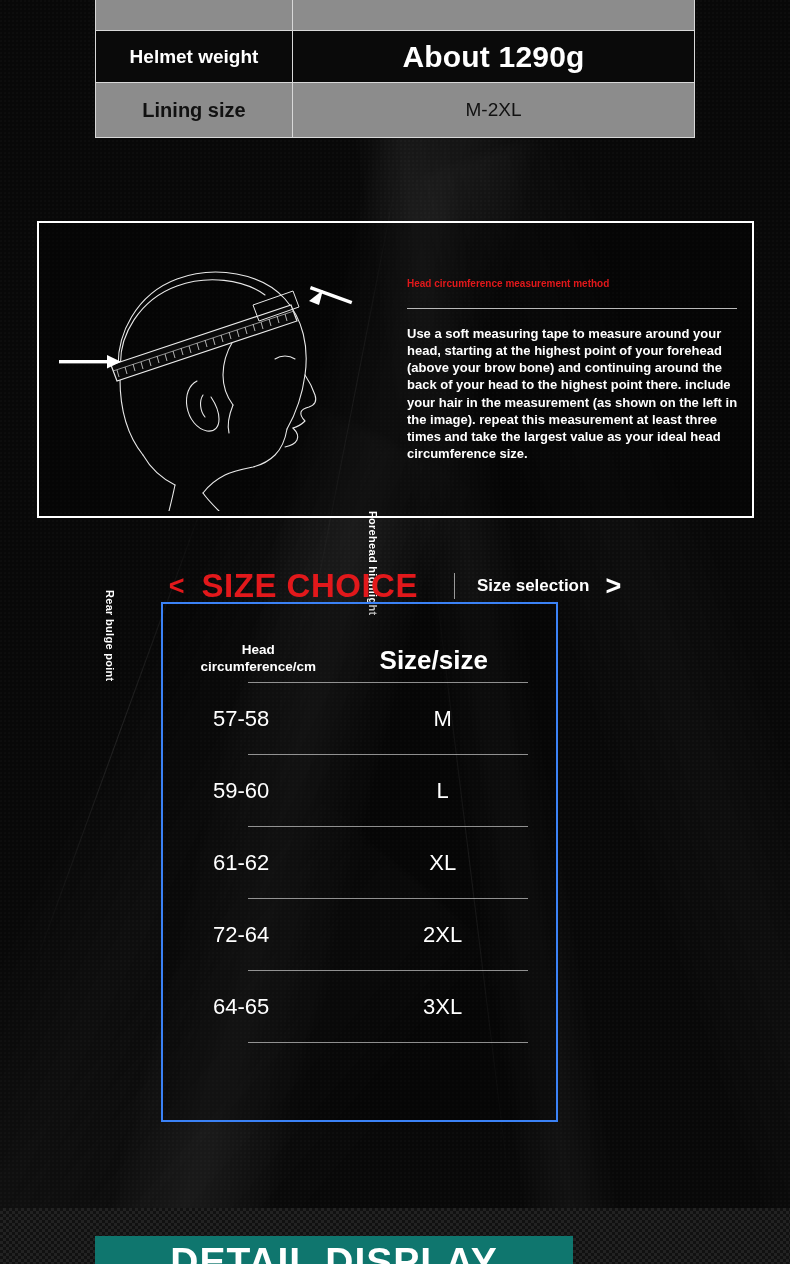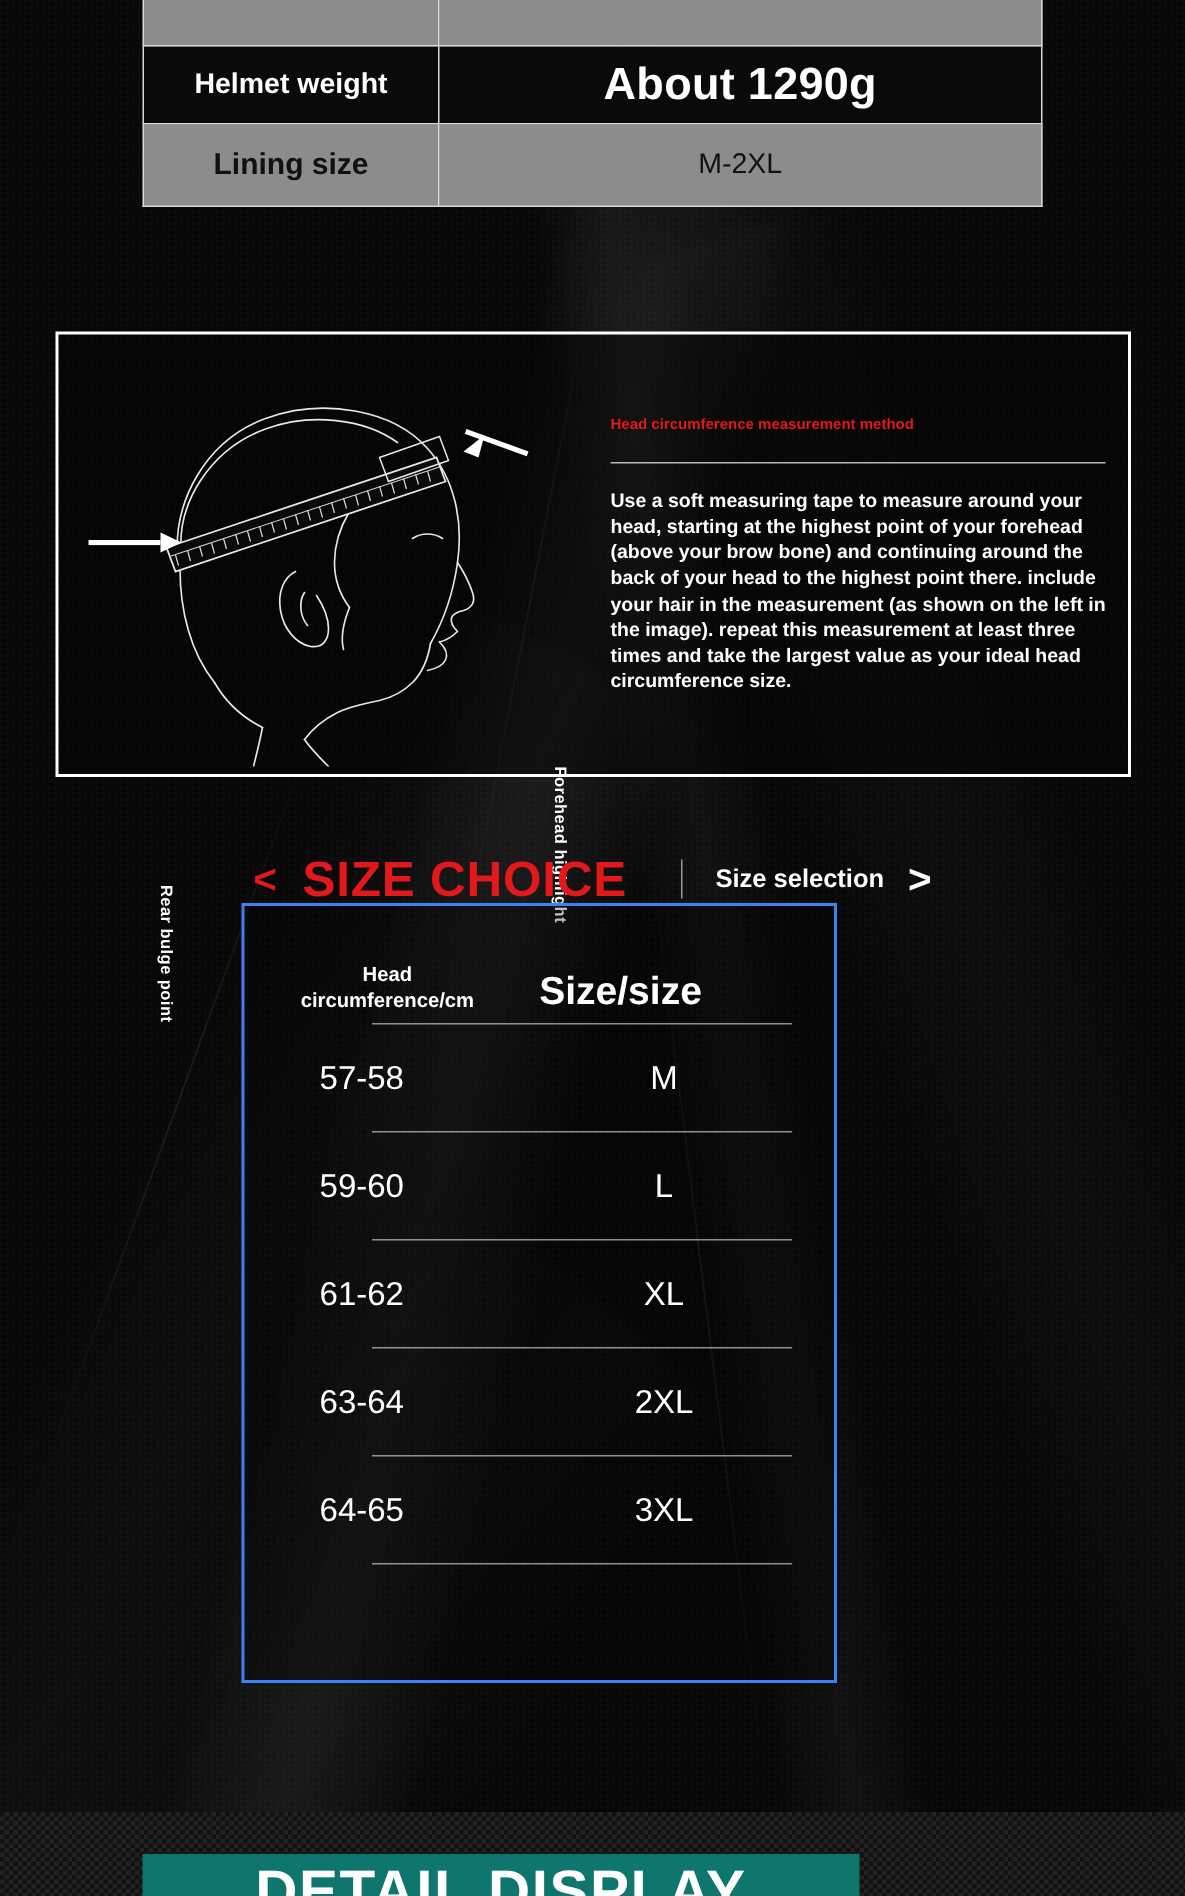--- a/index.html
+++ b/index.html
@@ -173,20 +173,21 @@
     width: 50%;
     text-align: center;
     color: #ffffff;
     font-size: 13.5px;
     font-weight: bold;
     line-height: 1.25;
     padding-right: 6px;
   }
   .st-head-c2 {
     width: 50%;
+    text-align: center;
     color: #ffffff;
     font-size: 26px;
     font-weight: bold;
     padding-right: 48px;
   }
   .st-sep {
     height: 1px;
     background: rgba(255,255,255,0.55);
     margin: 0 28px 0 85px;
   }
@@ -390,21 +391,21 @@
     </div>
 
     <div class="st-sep"></div>
     <div class="st-row">
       <div class="st-c1">61-62</div>
       <div class="st-c2">XL</div>
     </div>
 
     <div class="st-sep"></div>
     <div class="st-row">
-      <div class="st-c1">63-64</div>
+      <div class="st-c1">72-64</div>
       <div class="st-c2">2XL</div>
     </div>
 
     <div class="st-sep"></div>
     <div class="st-row">
       <div class="st-c1">64-65</div>
       <div class="st-c2">3XL</div>
     </div>
 
     <div class="st-sep"></div>

